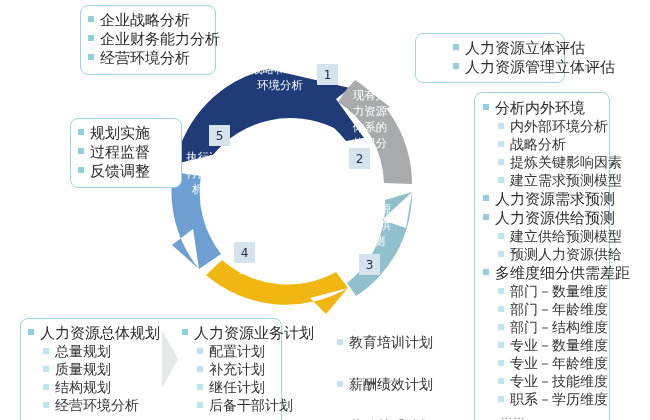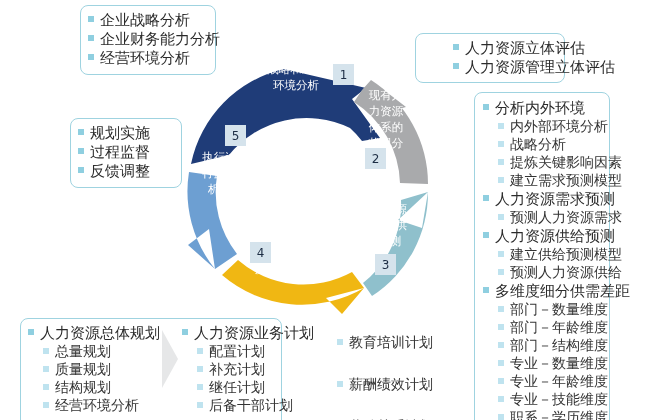--- a/index.html
+++ b/index.html
@@ -19,21 +19,21 @@
     margin-right:6px;flex:none;position:relative;top:5px;
   }
   .bul.dim{background:#bfe3ef;}
   .txt{color:#2b2b2b;}
   .lvl1 .txt{font-size:15px;}
   .lvl2{padding-left:15px;}
   .lvl2 .txt{font-size:14px;color:#333;}
   .dots{font-size:11px;color:#888;letter-spacing:1.5px;padding-left:18px;}
 
   
-  #wheel{position:absolute;left:166px;top:42px;width:290px;height:290px;}
+  #wheel{position:absolute;left:150px;top:42px;width:290px;height:290px;}
   #wheel svg{display:block;}
   .seg-label{
     position:absolute;text-align:center;line-height:1.38;
     font-size:11.5px;color:#ffffff;pointer-events:none;
   }
   .badge{
     position:absolute;width:21px;height:21px;background:#d5e3ec;
     color:#1d2d44;font-size:12px;display:flex;align-items:center;
     justify-content:center;
   }
@@ -159,24 +159,20 @@
       <span class="txt">提炼关键影响因素</span>
     </div>
     <div class="li lvl2">
       <span class="bul dim"></span>
       <span class="txt">建立需求预测模型</span>
     </div>
     <div class="li lvl1">
       <span class="bul"></span>
       <span class="txt">人力资源需求预测</span>
     </div>
-    <div class="li lvl2">
-      <span class="bul dim"></span>
-      <span class="txt">预测人力资源需求</span>
-    </div>
     <div class="li lvl1">
       <span class="bul"></span>
       <span class="txt">人力资源供给预测</span>
     </div>
     <div class="li lvl2">
       <span class="bul dim"></span>
       <span class="txt">建立供给预测模型</span>
     </div>
     <div class="li lvl2">
       <span class="bul dim"></span>

